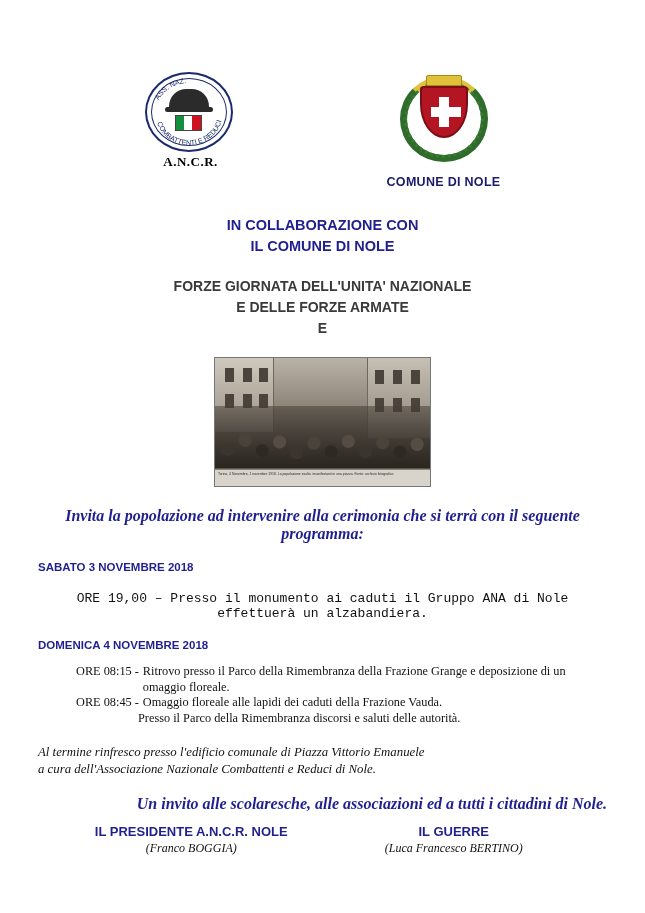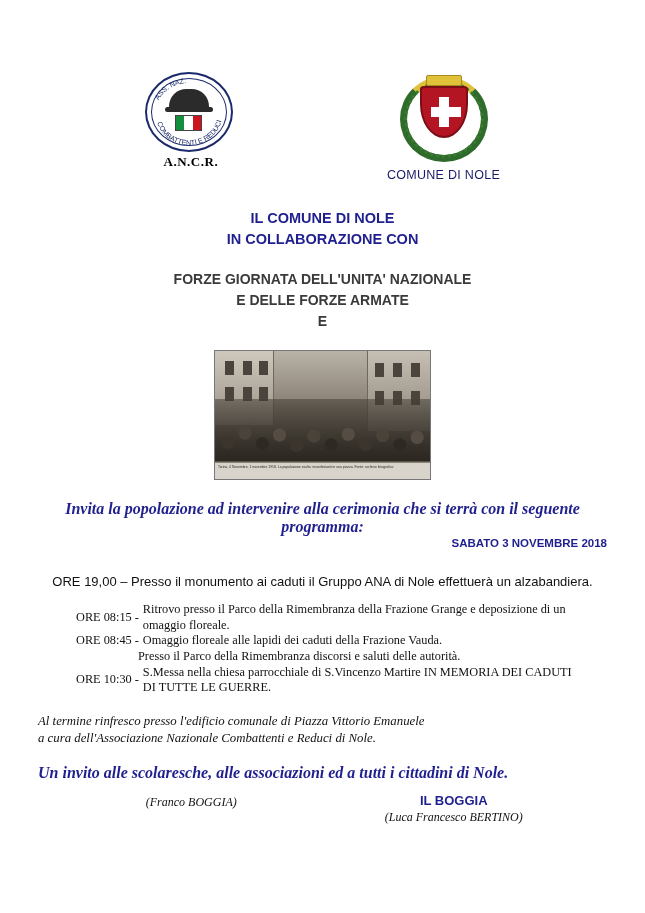--- a/index.html
+++ b/index.html
@@ -149,23 +149,23 @@
   .nole-crown {
     position: absolute;
     left: 37px; top: 3px;
     width: 36px; height: 11px;
     background: #e0c13a;
     border: 1px solid #a8891d;
     border-radius: 2px;
     box-sizing: border-box;
   }
   .nole-caption {
-    margin-top: 1px;
-    font-family: "Liberation Sans", sans-serif;
-    font-weight: normal;
+    margin-top: 8px;
+    font-family: "Liberation Sans", sans-serif;
+    font-weight: bold;
     font-size: 12.5px;
     color: #1b1b6b;
     letter-spacing: 0.3px;
   }
 
   
   .heading-1 {
     margin-top: 26px;
     text-align: center;
     font-family: "Liberation Sans", sans-serif;
@@ -254,45 +254,45 @@
   .invite-line {
     margin-top: 20px;
     text-align: center;
     font-family: "Liberation Serif", serif;
     font-style: italic;
     font-weight: bold;
     font-size: 16px;
     color: #1f1f8f;
   }
   .date-head {
-    margin-top: 1px;
-    text-align: right;
+    margin-top: 18px;
+    text-align: left;
     font-family: "Liberation Sans", sans-serif;
     font-weight: bold;
     font-size: 11.5px;
     color: #1f1f8f;
   }
   .para {
-    margin-top: 25px;
+    margin-top: 18px;
     text-align: center;
-    font-family: Liberation Sans, sans-serif;
+    font-family: Liberation Mono, monospace;
     font-size: 13px;
     color: #111;
   }
   .program {
     margin-top: 13px;
     padding: 0 30px 0 38px;
     font-family: "Liberation Serif", serif;
     font-size: 12.3px;
     line-height: 1.27;
     color: #111;
   }
   .prog-row {
     display: flex;
-    align-items: center;
+    align-items: flex-start;
   }
   .prog-time {
     white-space: nowrap;
     padding-right: 4px;
   }
   .prog-text {
     flex: 1;
   }
   .prog-sub {
     margin-left: 62px;
@@ -301,21 +301,21 @@
     margin-top: 17px;
     text-align: left;
     font-family: "Liberation Serif", serif;
     font-style: italic;
     font-size: 12.8px;
     line-height: 1.35;
     color: #111;
   }
   .final-invite {
     margin-top: 17px;
-    text-align: left;
+    text-align: right;
     font-family: "Liberation Serif", serif;
     font-style: italic;
     font-weight: bold;
     font-size: 16px;
     color: #1f1f8f;
   }
   .signatures {
     margin-top: 11px;
     display: flex;
     justify-content: space-between;
@@ -381,22 +381,22 @@
           <div class="nole-cross-v"></div>
           <div class="nole-cross-h"></div>
         </div>
       </div>
       <div class="nole-caption">COMUNE DI NOLE</div>
     </div>
 
   </div>
 
   <div class="heading-1">
+    <div>IN COLLABORAZIONE CON</div>
     <div>IL COMUNE DI NOLE</div>
-    <div>IN COLLABORAZIONE CON</div>
   </div>
 
   <div class="heading-2">
     <div>FORZE GIORNATA DELL'UNITA' NAZIONALE</div>
     <div>E DELLE FORZE ARMATE</div>
     <div>E</div>
   </div>
 
   <div class="photo-wrap">
     <div class="photo">
@@ -417,47 +417,45 @@
       <div class="crowd"></div>
       <div class="caption-bar">Torino, 4 Novembre, 1 novembre 1918. La popolazione esulta i manifestanti in una piazza. Fonte: archivio fotografico</div>
     </div>
   </div>
 
   <div class="invite-line">Invita la popolazione ad intervenire alla cerimonia che si terrà con il seguente programma:</div>
 
   <div class="date-head">SABATO 3 NOVEMBRE 2018</div>
   <div class="para">ORE 19,00 – Presso il monumento ai caduti il Gruppo ANA di Nole effettuerà un alzabandiera.</div>
 
+  <div class="date-head">DOMENICA 4 NOVEMBRE 2018</div>
 
   <div class="program">
     <div class="prog-row">
       <span class="prog-time">ORE 08:15 -</span>
       <span class="prog-text">Ritrovo presso il Parco della Rimembranza della Frazione Grange e deposizione di un omaggio floreale.</span>
     </div>
     <div class="prog-row">
       <span class="prog-time">ORE 08:45 -</span>
       <span class="prog-text">Omaggio floreale alle lapidi dei caduti della Frazione Vauda.</span>
     </div>
     <div class="prog-sub">Presso il Parco della Rimembranza discorsi e saluti delle autorità.</div>
-    <div class="prog-row">
-      <span class="prog-time">ORE 10:30 -</span>
-      <span class="prog-text">S.Messa nella chiesa parrocchiale di S.Vincenzo Martire IN MEMORIA DEI CADUTI DI TUTTE LE GUERRE.</span>
-    </div>
   </div>
 
   <div class="closing">
     <div>Al termine rinfresco presso l'edificio comunale di Piazza Vittorio Emanuele</div>
     <div>a cura dell'Associazione Nazionale Combattenti e Reduci di Nole.</div>
   </div>
 
   <div class="final-invite">Un invito alle scolaresche, alle associazioni ed a tutti i cittadini di Nole.</div>
 
   <div class="signatures">
     <div class="sig">
+      <div class="sig-title">IL PRESIDENTE A.N.C.R. NOLE</div>
       <div class="sig-name">(Franco BOGGIA)</div>
     </div>
     <div class="sig">
-      <div class="sig-title">IL BOGGIA</div>
+      <div class="sig-title">IL GUERRE</div>
       <div class="sig-name">(Luca Francesco BERTINO)</div>
     </div>
   </div>
 
 </div>
 
 </body></html>

